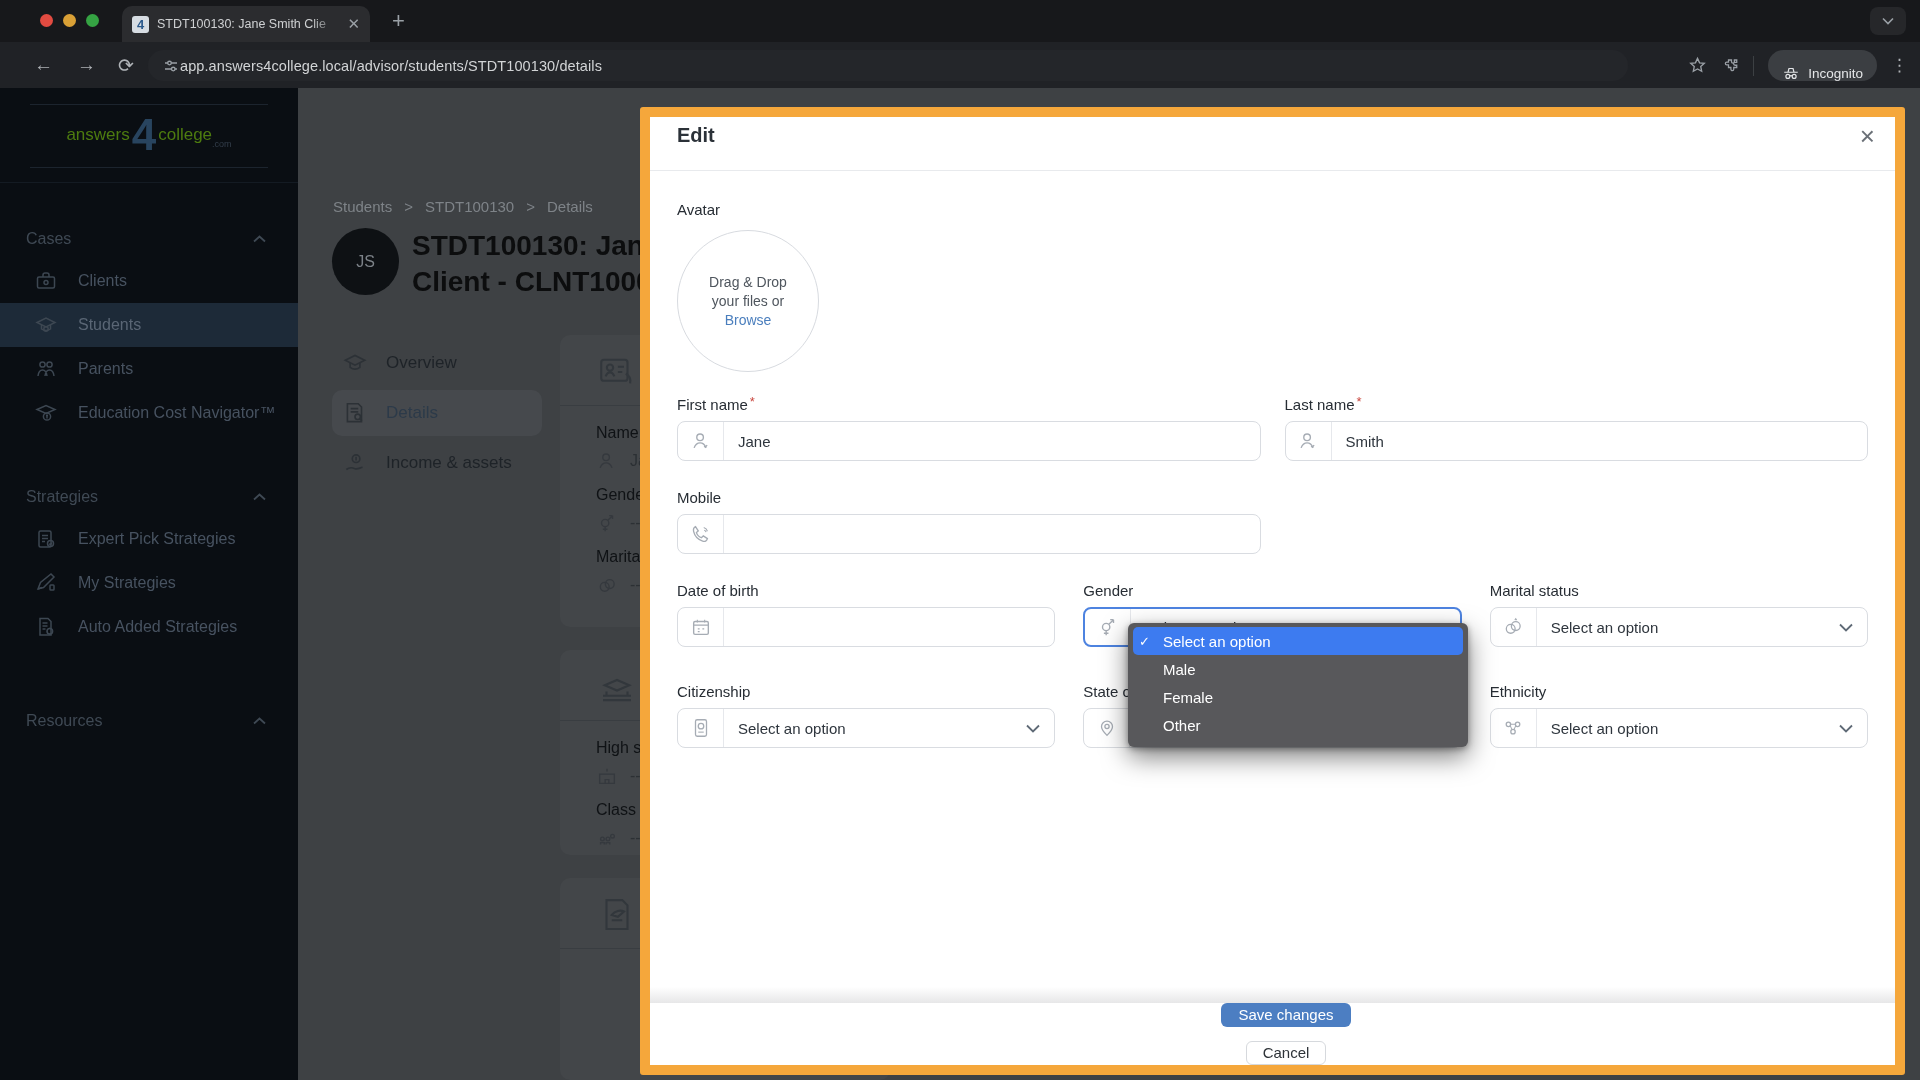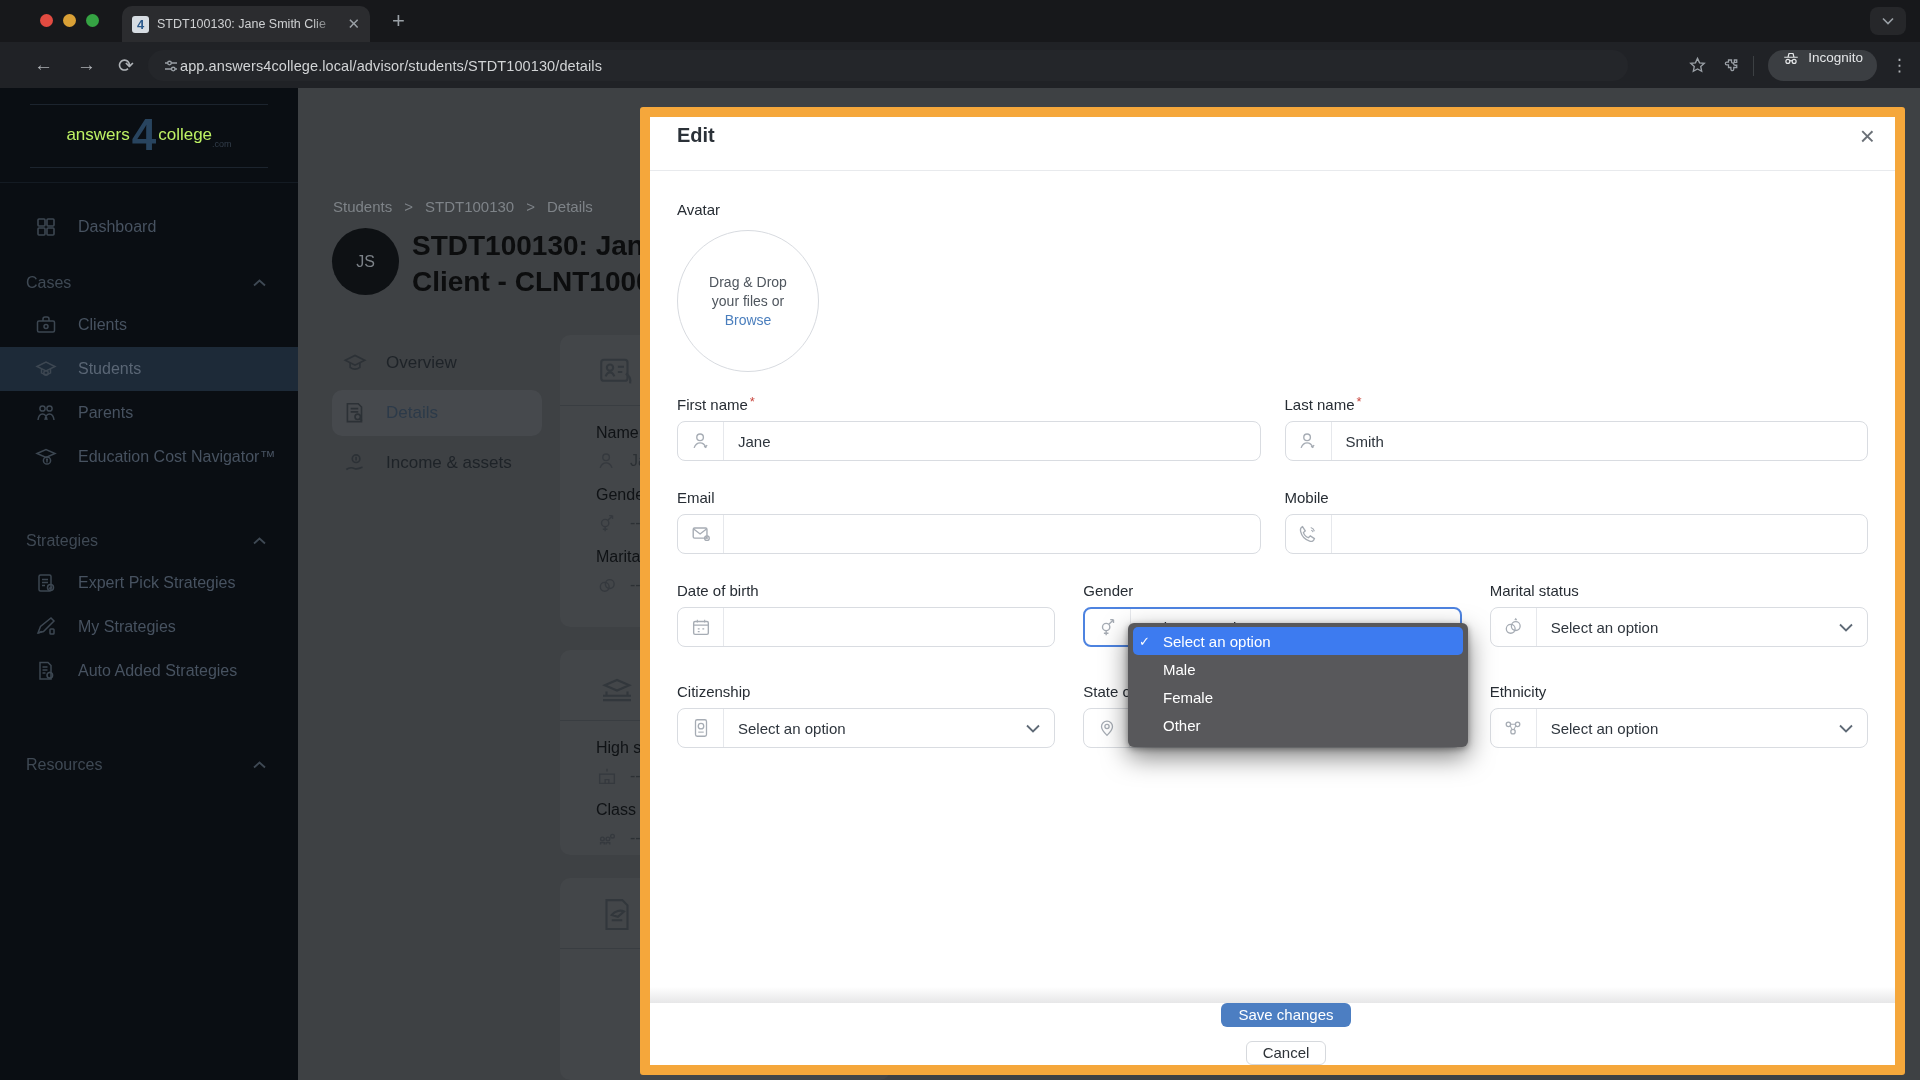--- a/index.html
+++ b/index.html
@@ -24,30 +24,30 @@
     background:#26272a; color:#9aa0a6; display:flex; align-items:center; justify-content:center; }
 
   .toolbar { position:absolute; left:0; top:42px; width:1920px; height:46px; background:#202226; }
   .navic { position:absolute; top:12px; color:#aeb2b6; font-size:19px; }
   .urlpill { position:absolute; left:148px; top:8px; width:1480px; height:31px; border-radius:16px;
     background:#24262a; display:flex; align-items:center; padding:0 14px; }
   .urltext { color:#d2d4d6; font-size:14.5px; letter-spacing:.1px; }
   .tb-right { position:absolute; right:12px; top:8px; height:31px; display:flex; align-items:center; gap:14px; }
   .vsep { width:1px; height:20px; background:#3c4043; }
   .incog { height:31px; border-radius:16px; background:#3b3e42; color:#e4e6e8; font-size:13.5px;
-    display:flex; align-items:flex-start; gap:8px; padding:0 14px; }
+    display:flex; align-items:flex-end; gap:8px; padding:0 14px; }
   .kebab { color:#aeb2b6; font-size:17px; letter-spacing:0; }
 
   
   .page { position:absolute; left:0; top:88px; width:1920px; height:992px; background:#3e4144; overflow:hidden; }
 
   .sidebar { position:absolute; left:0; top:0; width:298px; height:992px; background:#0a0e13; color:#475260; }
   .logo { margin:16px 30px 0 30px; padding:12px 0 14px 0; border-top:1px solid #1c242e;
     border-bottom:1px solid #1c242e; display:flex; align-items:center; justify-content:center; }
-  .logo .w1,.logo .w3 { font-size:17px; color:#bef264; }
+  .logo .w1,.logo .w3 { font-size:17px; color:#4d7c0f; }
   .logo .w2 { font-size:44px; font-weight:bold; color:#28445f; line-height:36px; margin:0 2px; }
   .logo .w4 { font-size:9px; color:#333e4b; align-self:flex-end; margin-bottom:4px; }
   .sb-div { height:1px; background:#141b23; margin-top:14px; }
   .nav { padding-top:22px; }
   .nav-item { height:44px; display:flex; align-items:center; gap:20px; padding-left:34px;
     font-size:16px; color:#475260; }
   .nav-item svg { stroke:#3d4752; }
   .nav-item.sel { background:#1d2a38; color:#5a6675; }
   .nav-sec { height:40px; display:flex; align-items:center; justify-content:space-between;
     padding:0 32px 0 26px; font-size:16px; color:#3f4954; margin-top:14px; }
@@ -182,29 +182,20 @@
 
   <div class="sidebar">
     <div class="logo">
       <span class="w1">answers</span>
       <span class="w2">4</span>
       <span class="w3">college</span>
       <span class="w4">.com</span>
     </div>
     <div class="sb-div"></div>
     <div class="nav">
-      <div class="nav-item">
-        <svg width="24" height="24" viewBox="0 0 24 24" fill="none" stroke-width="1.6">
-            <rect x="4" y="4" width="7" height="7" rx="1"></rect>
-            <rect x="13" y="4" width="7" height="7" rx="1"></rect>
-            <rect x="4" y="13" width="7" height="7" rx="1"></rect>
-            <rect x="13" y="13" width="7" height="7" rx="1"></rect>
-          </svg>
-        <span>Dashboard</span>
-      </div>
       <div class="nav-sec">
         <span>Cases</span>
         <svg width="13" height="8" viewBox="0 0 13 8" fill="none" stroke="#3f4954" stroke-width="1.8">
             <path d="M1 6.5 6.5 1.5 12 6.5"></path>
           </svg>
       </div>
       <div class="nav-item">
         <svg width="24" height="24" viewBox="0 0 24 24" fill="none" stroke-width="1.5">
             <rect x="3.5" y="8" width="17" height="11" rx="1.5"></rect>
             <path d="M9 8V6a2 2 0 0 1 2-2h2a2 2 0 0 1 2 2v2"></path>
@@ -438,34 +429,20 @@
                   <path d="M15.5 17.5l1.2 1.2 2-2.2"></path>
                 </svg>
               </span>
             <input class="fin" value="Smith" style="">
           </div>
         </div>
       </div>
 
       <div class="grid2">
         <div>
-          <div class="flabel"><span>Email</span></div>
-          <div class="iwrap">
-            <span class="icell">
-                <svg width="22" height="22" viewBox="0 0 24 24" fill="none" stroke-width="1.5">
-                  <rect x="3.5" y="5.5" width="15" height="11" rx="1.5"></rect>
-                  <path d="M4 6.5 11 12l7-5.5"></path>
-                  <circle cx="18.5" cy="16.5" r="2.5"></circle>
-                  <path d="M18.5 15.3v2.4M17.3 16.5h2.4" stroke-width="1"></path>
-                </svg>
-              </span>
-            <input class="fin" value="" style="">
-          </div>
-        </div>
-        <div>
           <div class="flabel"><span>Mobile</span></div>
           <div class="iwrap">
             <span class="icell">
                 <svg width="22" height="22" viewBox="0 0 24 24" fill="none" stroke-width="1.5">
                   <path d="M6 4l3 4.5-2 2c1 2.8 3 4.8 5.5 5.5l2-2L19 17c-.8 2.6-2.6 3.6-5.2 2.8C8.6 18.2 5.3 14.8 4 9.5 3.4 7 4 5 6 4z"></path>
                   <path d="M15 5c2 .5 3.5 2 4 4M15.5 8c1 .3 1.7 1 2 2" stroke-width="1.2"></path>
                 </svg>
               </span>
             <input class="fin" value="" style="">
           </div>

